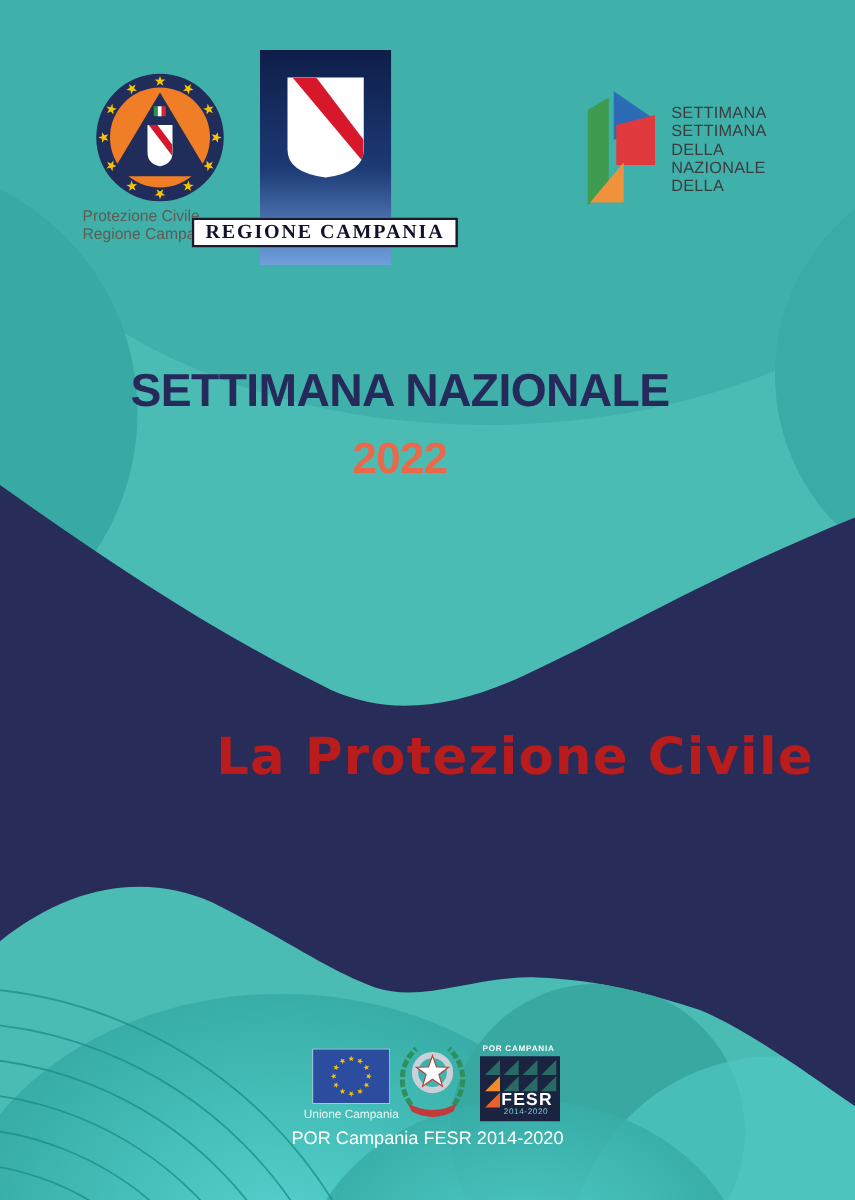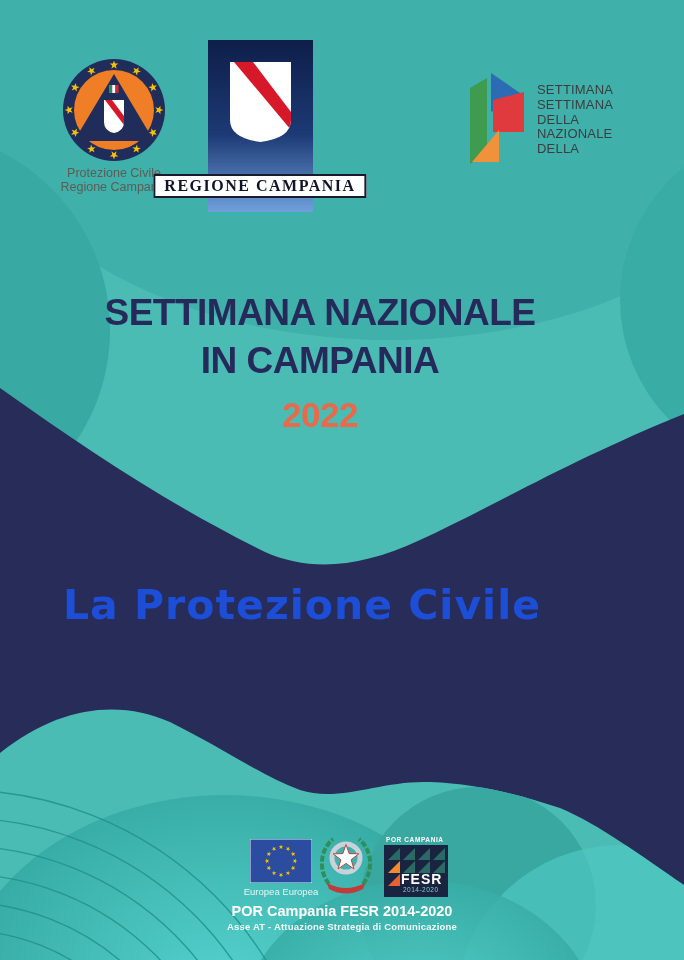--- a/index.html
+++ b/index.html
@@ -4,57 +4,57 @@
 <style>
   html,body{margin:0;padding:0;background:#e8e8e8;}
   .poster{
     position:relative;width:684px;height:960px;overflow:hidden;margin:0 auto;
     background:#ffffff;font-family:"Liberation Sans",sans-serif;
   }
   .bg{position:absolute;left:0;top:0;z-index:0;}
   .layer{position:absolute;z-index:2;}
 
   
-  .pc-logo{left:52px;top:58px;width:124px;text-align:center;}
+  .pc-logo{left:66px;top:58px;width:124px;text-align:left;}
   .pc-logo svg{display:block;margin:0 auto;}
   .pc-caption{margin-top:4px;font-size:12.5px;line-height:14px;color:#5E5C54;}
   .rc-logo{left:208px;top:40px;width:105px;height:172px;}
   .rc-band{
     left:260px;top:174px;transform:translateX(-50%);
     background:#fff;border:2px solid #1A1A2E;padding:1px 9px;white-space:nowrap;
     font-family:"Liberation Serif",serif;font-weight:bold;font-size:16px;
     letter-spacing:1.5px;color:#12122B;
   }
   .sn-logo{left:470px;top:72px;display:flex;align-items:center;gap:13px;}
   .sn-text{font-size:13px;line-height:14.8px;color:#3D3D3F;letter-spacing:.2px;}
 
   
   .title{left:0;top:289px;width:100%;padding-right:44px;box-sizing:border-box;
     text-align:center;color:#252A5A;font-weight:bold;font-size:37px;line-height:48px;
     letter-spacing:-.5px;}
   .title .year{color:#E96A4A;font-size:35px;margin-top:6px;}
 
   
-  .slogan{left:0;top:574px;width:100%;padding-right:80px;box-sizing:border-box;
-    text-align:center;color:#1d4ed8;font-family:"DejaVu Sans",sans-serif;
+  .slogan{left:0;top:574px;width:100%;padding-right:33px;box-sizing:border-box;
+    text-align:right;color:#b91c1c;font-family:"DejaVu Sans",sans-serif;
     font-weight:bold;font-size:41px;line-height:63px;letter-spacing:1px;}
 
   
   .eu-flag{left:250px;top:839px;}
   .eu-label{left:231px;top:886px;width:100px;text-align:center;
     color:#EAF6F5;font-size:9.5px;}
   .it-emblem{left:314px;top:830px;}
   .fesr{left:384px;top:836px;width:66px;text-align:center;}
   .fesr-top{color:#fff;font-size:6.5px;font-weight:bold;letter-spacing:.6px;text-align:left;padding-left:2px;}
   .fesr-box{position:relative;margin-top:2px;width:64px;height:52px;background:#1A2340;}
   .fesr-name{position:absolute;left:17px;top:26px;color:#fff;font-weight:bold;
     font-size:14px;letter-spacing:1px;}
   .fesr-years{position:absolute;left:19px;top:41px;color:#7FD0CC;font-size:6.5px;letter-spacing:.5px;}
   .por-line1{left:0;top:903px;width:100%;text-align:center;color:#fff;
-    font-weight:bold;font-size:14.5px;}
+    font-weight:normal;font-size:14.5px;}
   .por-line2{left:0;top:921px;width:100%;text-align:center;color:#F2FBFA;
     font-weight:bold;font-size:9.5px;letter-spacing:.2px;}
 </style>
 </head>
 <body>
 
 <div class="poster">
 
   <svg class="bg" width="684" height="960" viewBox="0 0 684 960">
     <defs>
@@ -169,21 +169,20 @@
       <div>SETTIMANA</div>
       <div>SETTIMANA</div>
       <div>DELLA</div>
       <div>NAZIONALE</div>
       <div>DELLA</div>
     </div>
   </div>
 
   <div class="layer title">
     <div>SETTIMANA NAZIONALE</div>
-    <div>IN CAMPANIA</div>
     <div class="year">2022</div>
   </div>
 
   <div class="layer slogan">
     <div>La Protezione Civile</div>
   </div>
 
   <div class="layer eu-flag">
     <svg width="62" height="44" viewBox="0 0 62 44">
       <defs>
@@ -199,21 +198,21 @@
         <use href="#star-eu" transform="rotate(150 31 22) translate(31 8) scale(0.5)"></use>
         <use href="#star-eu" transform="rotate(180 31 22) translate(31 8) scale(0.5)"></use>
         <use href="#star-eu" transform="rotate(210 31 22) translate(31 8) scale(0.5)"></use>
         <use href="#star-eu" transform="rotate(240 31 22) translate(31 8) scale(0.5)"></use>
         <use href="#star-eu" transform="rotate(270 31 22) translate(31 8) scale(0.5)"></use>
         <use href="#star-eu" transform="rotate(300 31 22) translate(31 8) scale(0.5)"></use>
         <use href="#star-eu" transform="rotate(330 31 22) translate(31 8) scale(0.5)"></use>
       </g>
     </svg>
   </div>
-  <div class="layer eu-label">Europea Europea</div>
+  <div class="layer eu-label">Unione Campania</div>
 
   <div class="layer it-emblem">
     <svg width="64" height="66" viewBox="0 0 64 66">
       <defs>
         <polygon id="star-it" points="0,-5 1.18,-1.62 4.76,-1.55 1.9,0.62 2.94,4.05 0,2 -2.94,4.05 -1.9,0.62 -4.76,-1.55 -1.18,-1.62"></polygon>
       </defs>
       <circle cx="32" cy="28" r="14" fill="none" stroke="#CAD1D9" stroke-width="5"></circle>
       <path d="M15,54 C4,40 6,20 19,9" fill="none" stroke="#2F8F5B" stroke-width="4" stroke-dasharray="6 2"></path>
       <path d="M49,54 C60,40 58,20 45,9" fill="none" stroke="#2F8F5B" stroke-width="4" stroke-dasharray="6 2"></path>
       <use href="#star-it" transform="translate(32 28) scale(2.7)" fill="#ffffff" stroke="#C23B3B" stroke-width="0.35"></use>
@@ -236,15 +235,14 @@
         </g>
         <polygon points="4,28 16,16 16,28" fill="#F28A2E"></polygon>
         <polygon points="4,41 16,29 16,41" fill="#E8622D"></polygon>
       </svg>
       <div class="fesr-name">FESR</div>
       <div class="fesr-years">2014-2020</div>
     </div>
   </div>
 
   <div class="layer por-line1">POR Campania FESR 2014-2020</div>
-  <div class="layer por-line2">Asse AT - Attuazione Strategia di Comunicazione</div>
 
 </div>
 
 </body></html>

